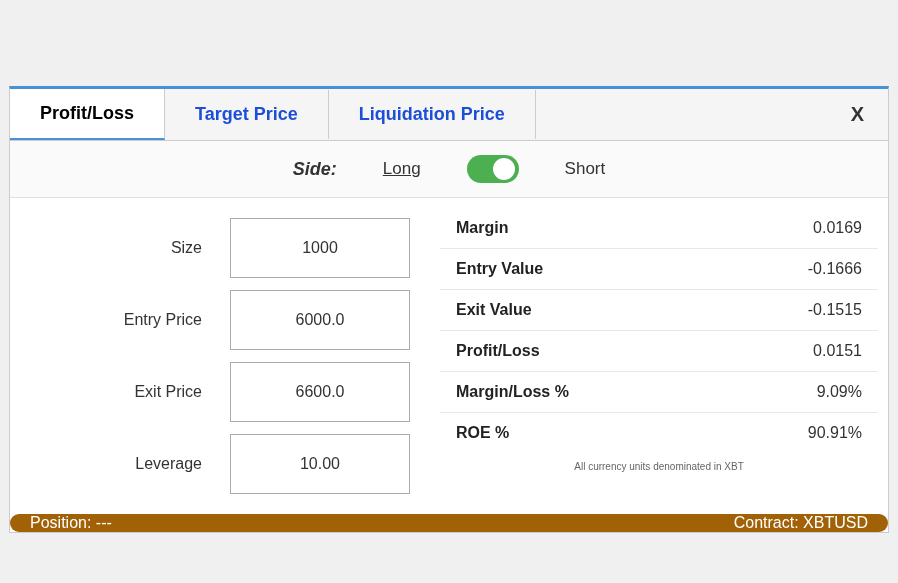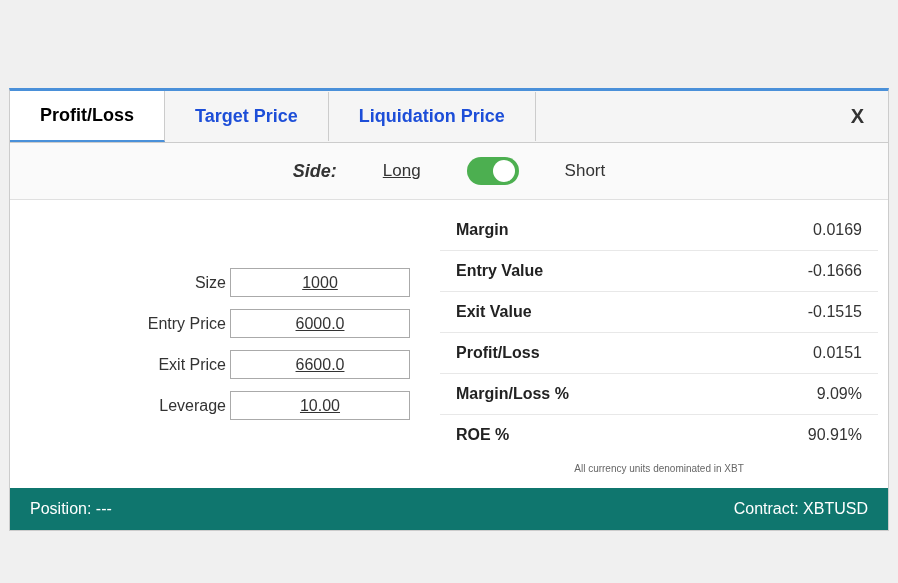--- a/index.html
+++ b/index.html
@@ -112,38 +112,37 @@
       padding: 10px 20px;
       display: flex;
       flex-direction: column;
       gap: 12px;
       justify-content: center;
     }
     .input-row {
       display: flex;
       align-items: center;
       justify-content: flex-end;
-      gap: 4px;
+      gap: 28px;
     }
     .input-label {
       font-size: 16px;
       color: #333;
       min-width: 100px;
       text-align: right;
     }
     .input-field {
       width: 180px;
-      height: 29px;
+      height: 60px;
       border: 1px solid #aaa;
       font-size: 16px;
       text-align: center;
       color: #333;
       background: #fff;
       outline: none;
-      text-decoration: underline;
     }
     
     .results-section {
       flex: 1;
       padding: 0 10px;
     }
     .results-table {
       width: 100%;
       border-collapse: collapse;
     }
@@ -166,24 +165,25 @@
     .currency-note {
       text-align: center;
       font-size: 10px;
       color: #666;
       padding: 8px 0 4px;
     }
     
     .footer {
       display: flex;
       justify-content: space-between;
-      background: #0f766e;
-      padding: 12px 20px;
+      background: #a16207;
+      padding: 0 20px;
       color: #fff;
       font-size: 16px;
+      border-radius: 10px;
     }
   </style>
 </head>
 <body>
 
 <div class="calculator">
 
   <div class="tabs">
     <div class="tab active">Profit/Loss</div>
     <div class="tab">Target Price</div>

